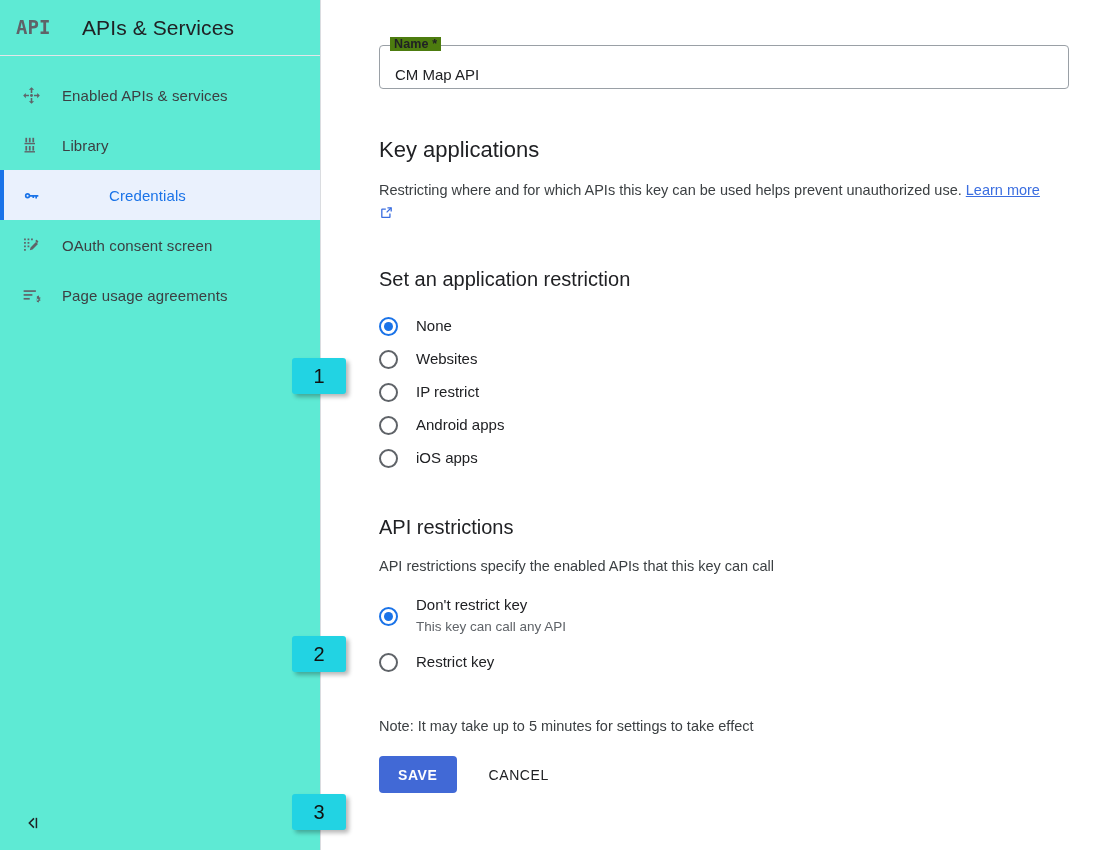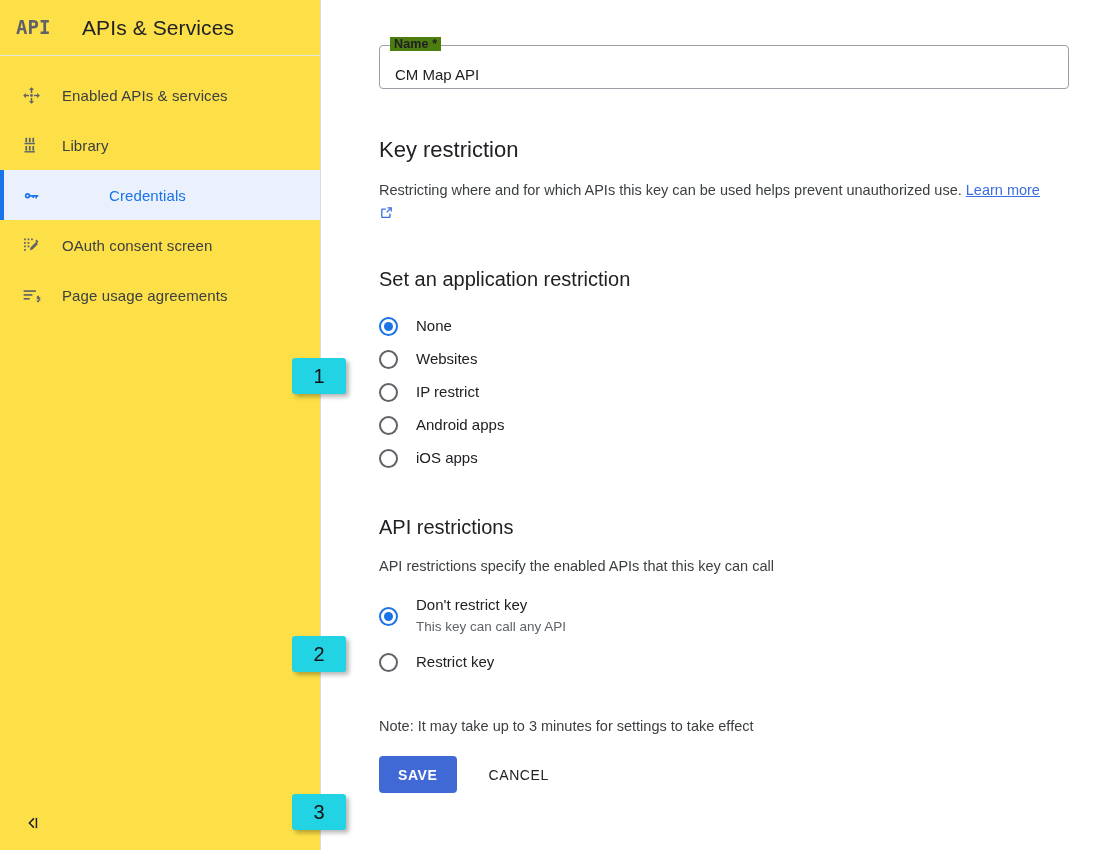--- a/index.html
+++ b/index.html
@@ -19,21 +19,21 @@
     width: 1100px;
     height: 850px;
     display: flex;
   }
 
   
   .sidebar {
     width: 321px;
     height: 850px;
     flex: 0 0 321px;
-    background: #fde047;
+    background: #5eead4;
     border-right: 1px solid #dadce0;
     position: relative;
   }
 
   .sidebar-header {
     height: 56px;
     display: flex;
     align-items: center;
     padding-left: 14px;
     border-bottom: 1px solid #e4e6e8;
@@ -383,21 +383,21 @@
 
   <main class="main">
     <div class="content">
 
       <div class="field-wrap">
         <div class="field-box"></div>
         <div class="field-legend">Name *</div>
         <input class="field-value" type="text" value="CM Map API" style="">
       </div>
 
-      <h2 class="section-title">Key restriction</h2>
+      <h2 class="section-title">Key applications</h2>
       <p class="body-text">
         <span>Restricting where and for which APIs this key can be used helps prevent unauthorized use.</span>
         <span class="link">Learn more</span><br>
         <span class="ext-icon">
           <svg width="15" height="15" viewBox="0 0 24 24" fill="none" stroke="currentColor" stroke-width="2.1" aria-hidden="true">
             <path d="M13.5 4.5H19.5V10.5"></path>
             <path d="M19.2 4.8L12.2 11.8"></path>
             <path d="M17.5 13.5v5.5a.8.8 0 01-.8.8H5.3a.8.8 0 01-.8-.8V7.3a.8.8 0 01.8-.8h5.6"></path>
           </svg>
         </span>
@@ -450,21 +450,21 @@
           </span>
         </div>
         <div class="radio-row" style="margin-top:8px">
           <span class="radio-mark"></span>
           <span class="radio-texts">
             <span class="radio-label">Restrict key</span>
           </span>
         </div>
       </div>
 
-      <div class="note">Note: It may take up to 3 minutes for settings to take effect</div>
+      <div class="note">Note: It may take up to 5 minutes for settings to take effect</div>
 
       <div class="actions">
         <button class="btn-save">SAVE</button>
         <button class="btn-cancel">CANCEL</button>
       </div>
 
     </div>
   </main>
 
   <div class="badge" style="left:292px; top:358px;">1</div>

